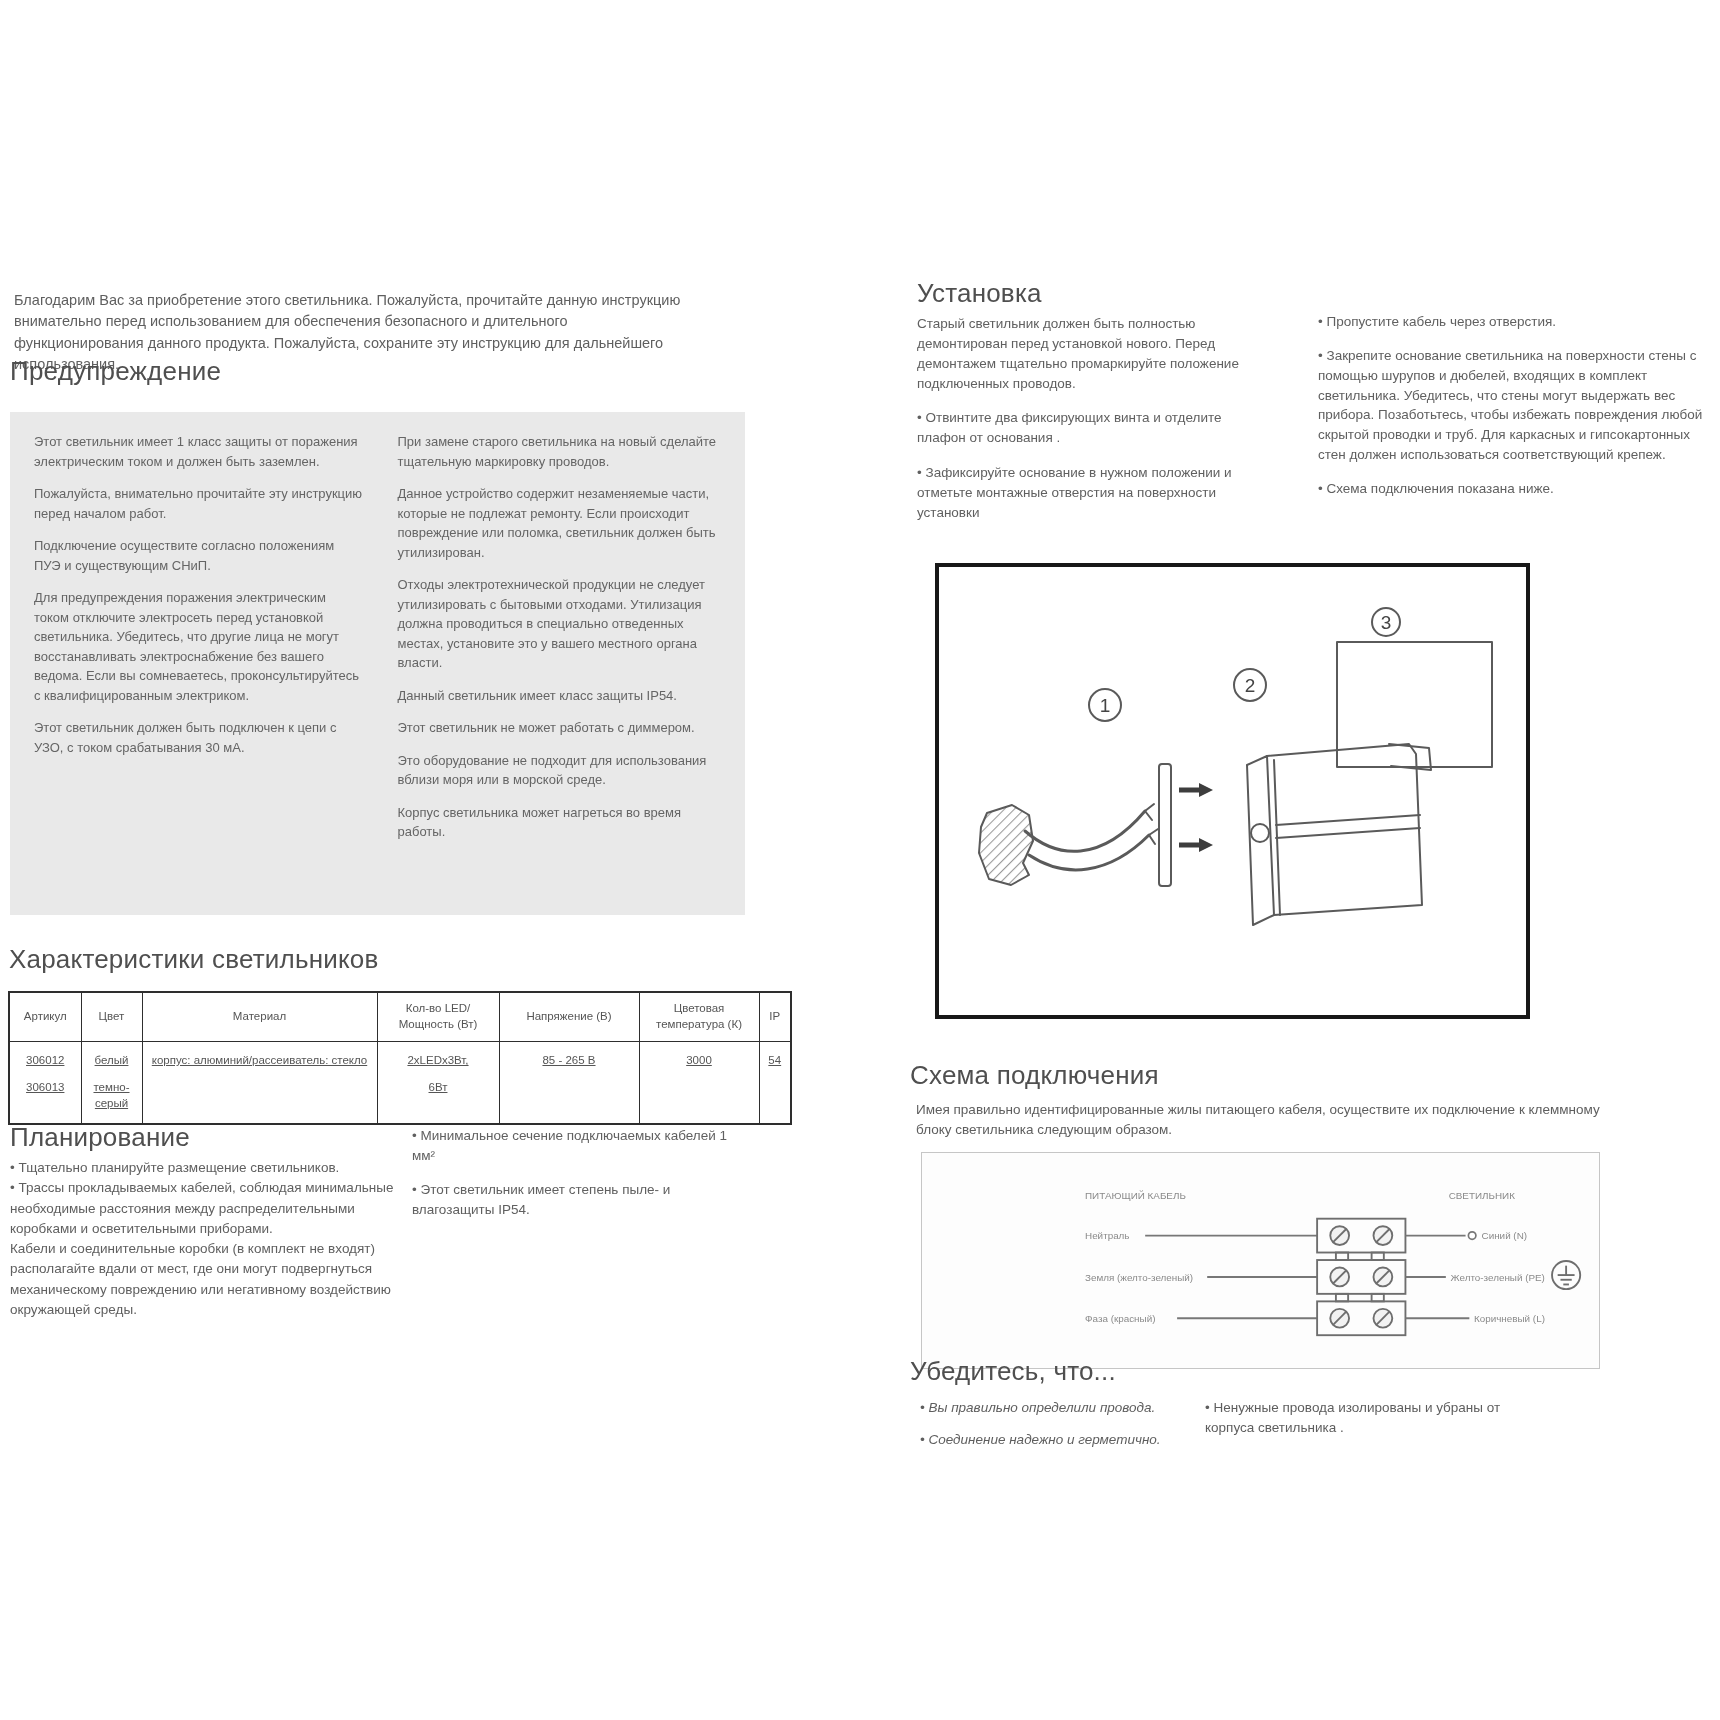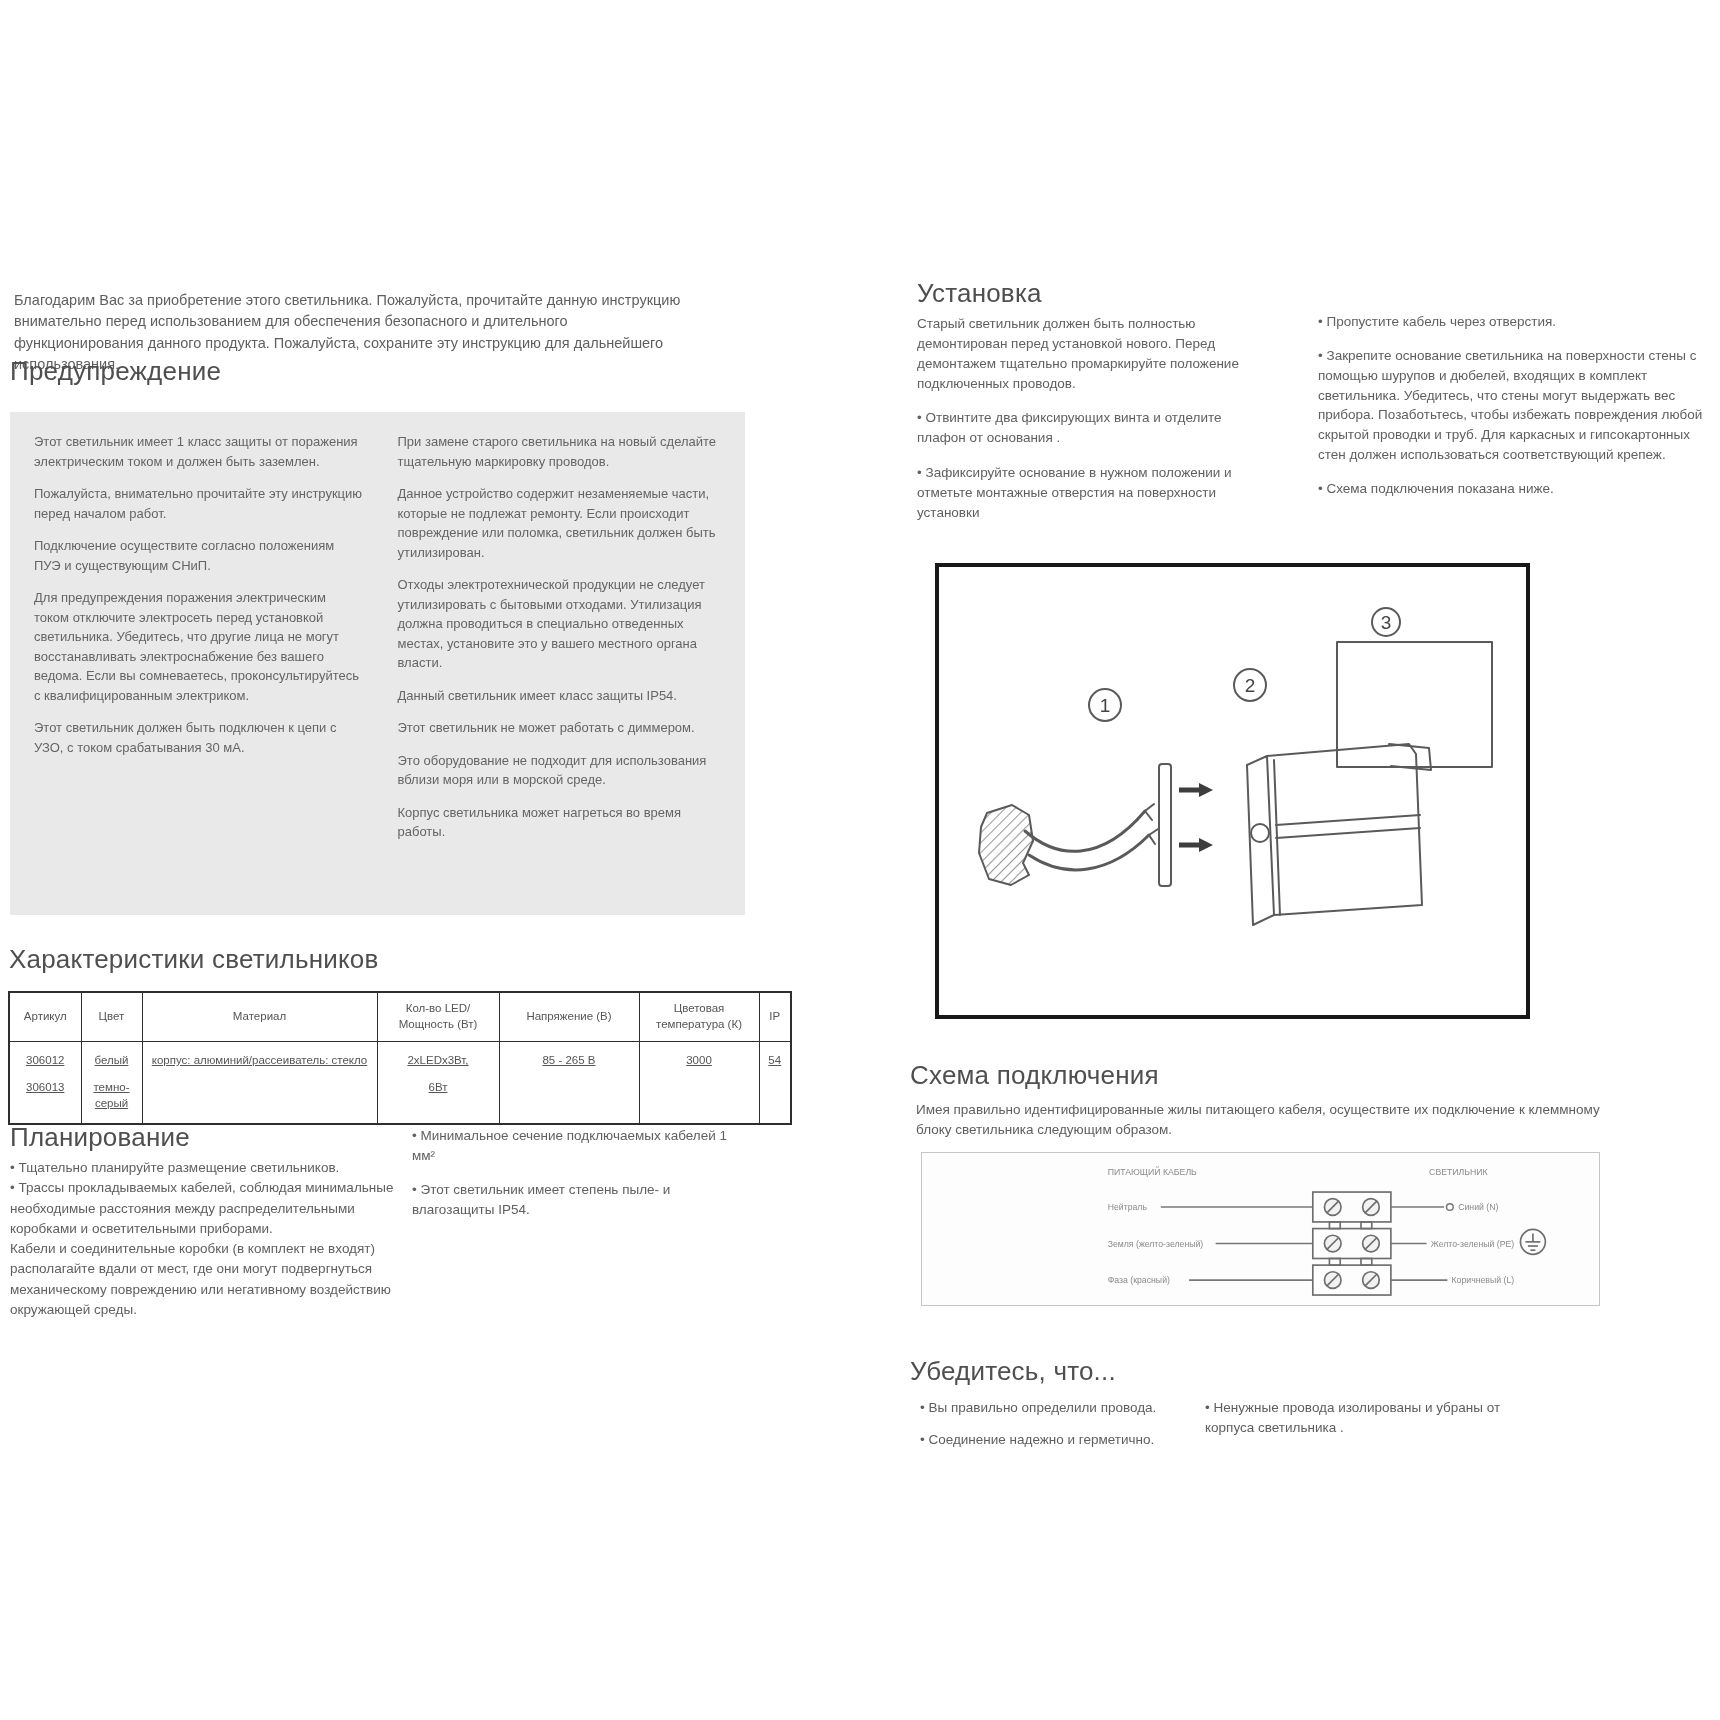--- a/index.html
+++ b/index.html
@@ -39,27 +39,27 @@
   #inst-left{left:917px;top:314px;width:332px;}
   #inst-left p{margin:0 0 15px;font-size:13.5px;line-height:1.47;}
   #inst-right{left:1318px;top:312px;width:396px;}
   #inst-right p{margin:0 0 14px;font-size:13.5px;line-height:1.47;}
 
   #figure-box{left:935px;top:563px;width:595px;height:456px;border:4px solid #181818;box-sizing:border-box;}
   #figure-box svg{display:block;width:100%;height:100%;}
 
   
   #wiring-intro{left:912px;top:1096px;width:700px;font-size:13.5px;line-height:1.5;}
-  #wiring-panel{left:921px;top:1152px;width:679px;height:154px;background:#fdfdfd;
+  #wiring-panel{left:921px;top:1152px;width:679px;height:217px;background:#fdfdfd;
                 border:1px solid #c6c6c6;box-sizing:border-box;padding-left:39px;}
   #wiring-panel svg{display:block;width:100%;height:100%;}
 
   
   #verify-left{left:920px;top:1398px;width:280px;}
-  #verify-left p{margin:0 0 12px;font-size:13.5px;line-height:1.45;}
+  #verify-left p{margin:0 0 12px;font-size:13.5px;line-height:1.45;font-style:italic;}
   #verify-right{left:1205px;top:1398px;width:330px;}
   #verify-right p{margin:0;font-size:13.5px;line-height:1.45;}
 
   svg text{font-family:"Liberation Sans",sans-serif;}
   .diag-label{font-size:10.5px;fill:#8a8a8a;}
   .sketch{fill:none;stroke:#5a5a5a;stroke-width:2;stroke-linecap:round;stroke-linejoin:round;}
   .step-num{font-size:19px;fill:#444;}
 </style>
 </head>
 <body>

